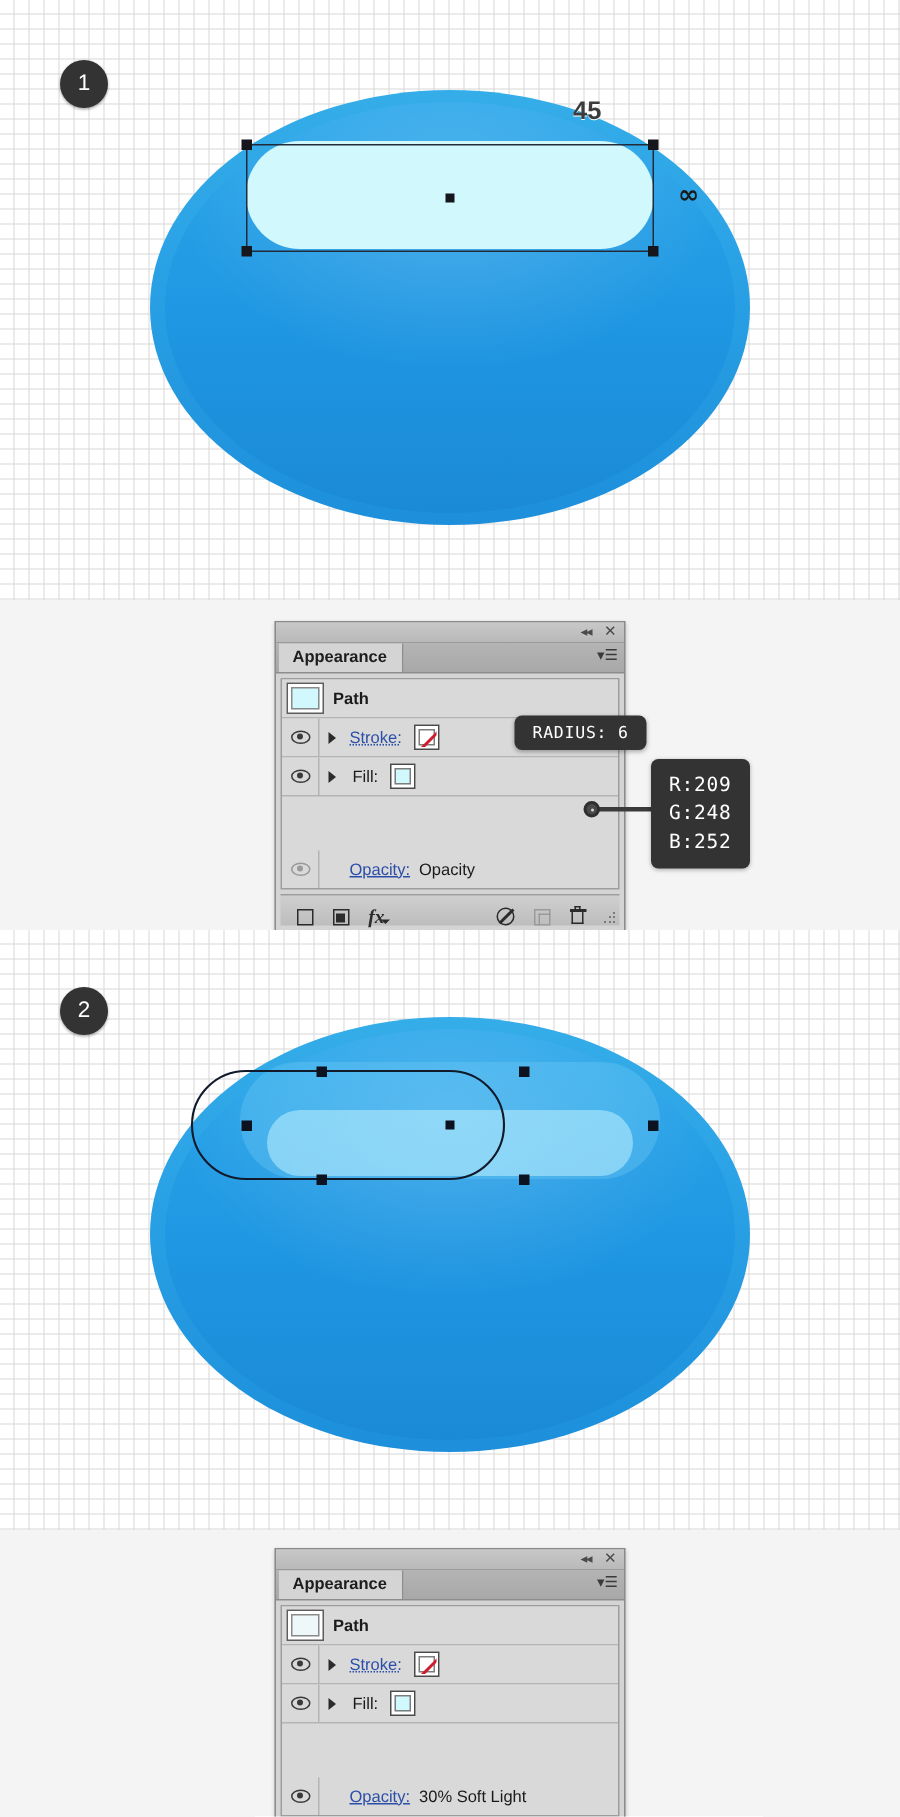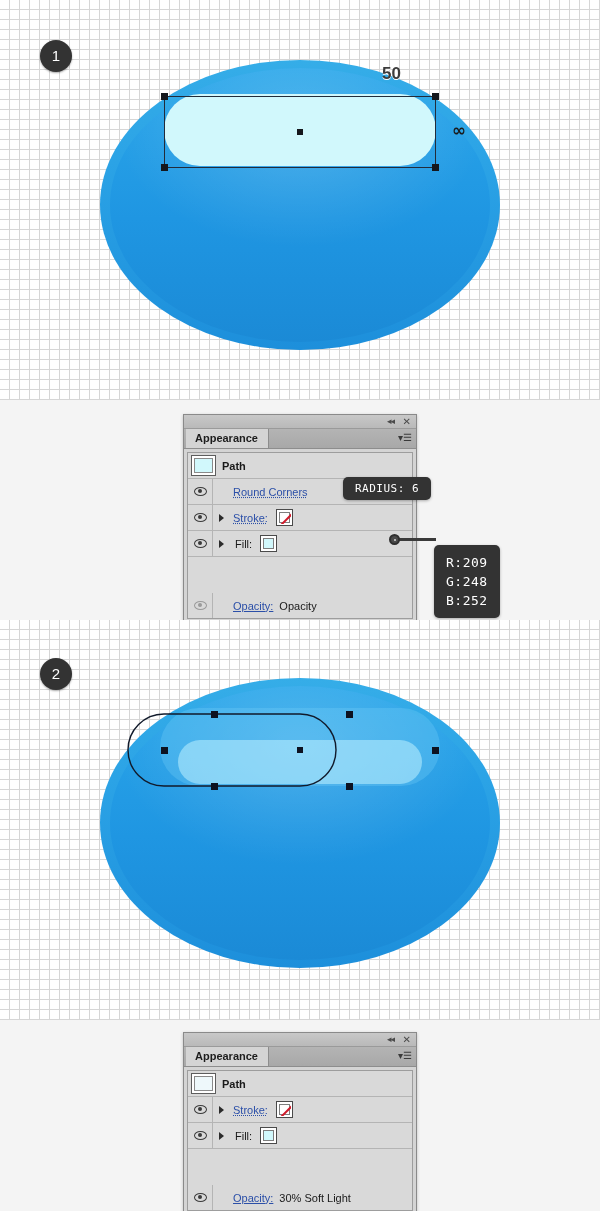--- a/index.html
+++ b/index.html
@@ -512,21 +512,20 @@
     letter-spacing: 0.5px;
     text-align: center;
   }
   .tip-rgb {
     left: 434px;
     top: 506px;
     padding: 8px 12px;
     font-size: 13px;
     line-height: 19px;
     letter-spacing: 0.5px;
-    margin-top: 39px;
   }
   .leader {
     position: absolute;
     left: 391px;
     top: 538px;
     width: 45px;
     height: 3px;
     background: #3a3a3a;
   }
   .leader-dot {
@@ -563,21 +562,21 @@
   <div class="hl-rect"></div>
 
   <div class="selbox">
     <div class="handle tl"></div>
     <div class="handle tr"></div>
     <div class="handle bl"></div>
     <div class="handle br"></div>
     <div class="center-dot"></div>
   </div>
 
-  <div class="dim-label">50</div>
+  <div class="dim-label">45</div>
   <div class="inf-icon">∞</div>
 </div>
 
 <div class="gap g1"></div>
 
 <div class="panel p1">
   <div class="panel-titlebar">
     <span class="tb-collapse">◂◂</span>
     <span class="tb-close">✕</span>
   </div>
@@ -588,30 +587,20 @@
 
   <div class="panel-body">
 
     <div class="row row-head">
       <div class="thumb">
         <div class="thumb-in" style="background:#d1f8fc;"></div>
       </div>
       <span class="lbl bold plain">Path</span>
     </div>
 
-    <div class="row">
-      <div class="eye-cell">
-        <div class="eye">
-            <div class="eo"></div>
-            <div class="ep"></div>
-          </div>
-      </div>
-      <div class="tri-cell"></div>
-      <span class="lbl link">Round Corners</span>
-    </div>
 
     <div class="row">
       <div class="eye-cell">
         <div class="eye">
             <div class="eo"></div>
             <div class="ep"></div>
           </div>
       </div>
       <div class="tri-cell">
           <div class="tri"></div>

